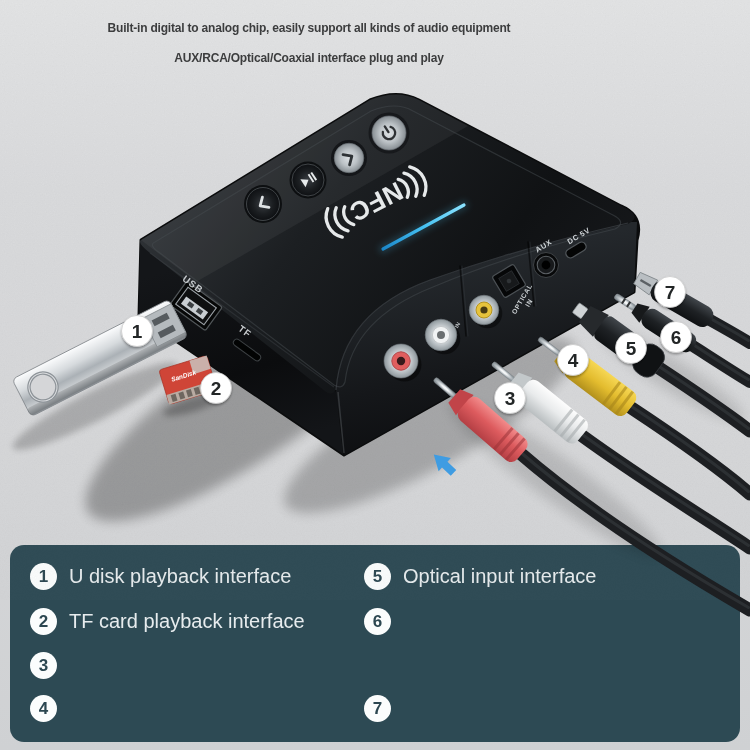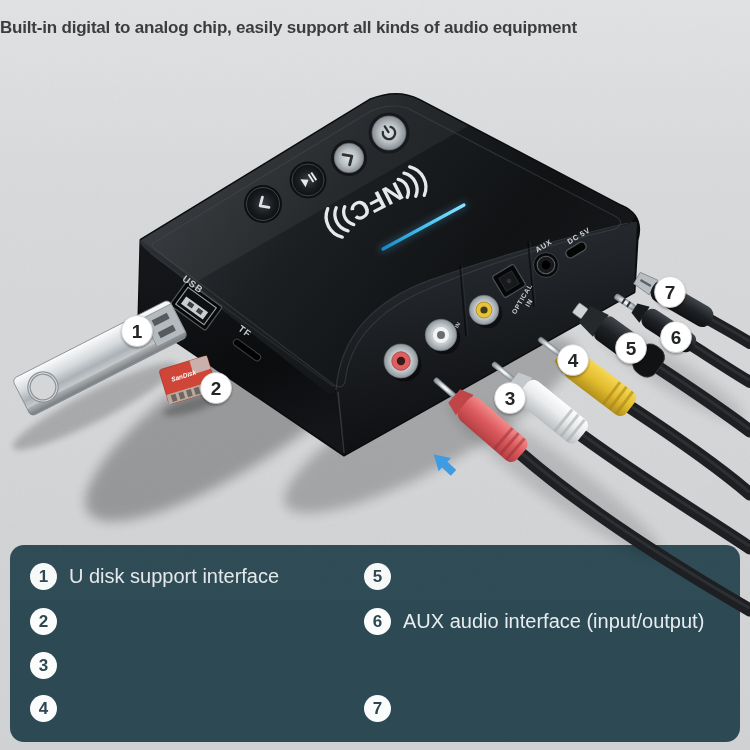--- a/index.html
+++ b/index.html
@@ -2,22 +2,22 @@
 <html><head>
 <meta charset="utf-8">
 <style>
   html,body{margin:0;padding:0;}
   body{
     width:750px;height:750px;position:relative;overflow:hidden;
     background:linear-gradient(180deg,#e3e4e5 0%,#dadbdd 25%,#d6d7d9 60%,#cfd1d3 100%);
     font-family:"Liberation Sans","DejaVu Sans",sans-serif;
   }
   .heading{
-    position:absolute;top:13px;left:0;width:618px;
-    font-size:17px;line-height:30px;font-weight:600;color:#3a3b3c;letter-spacing:-0.2px;
+    position:absolute;top:13px;left:0;width:618px;text-align:center;
+    font-size:12px;line-height:30px;font-weight:600;color:#3a3b3c;letter-spacing:-0.2px;
   }
   #scene{position:absolute;left:0;top:0;width:750px;height:750px;}
   .legend{
     position:absolute;left:10px;top:545px;width:730px;height:197px;
     background:#2d4a54;border-radius:14px;
   }
   .li{position:absolute;display:flex;align-items:center;gap:12px;
       color:#e7ecee;font-size:20px;white-space:nowrap;}
   .ln{width:27px;height:27px;border-radius:50%;background:#fbfdfd;color:#2c4751;
       font-size:17px;font-weight:bold;display:flex;align-items:center;justify-content:center;
@@ -25,42 +25,44 @@
   .p1{left:20px;top:18px;}  .p2{left:20px;top:63px;}
   .p3{left:20px;top:107px;} .p4{left:20px;top:150px;}
   .p5{left:354px;top:18px;} .p6{left:354px;top:63px;}
   .p7{left:354px;top:150px;}
 </style>
 </head>
 <body>
 
 <div class="heading">
   <div>Built-in digital to analog chip, easily support all kinds of audio equipment</div>
+  <div>AUX/RCA/Optical/Coaxial interface plug and play</div>
 </div>
 
 <div class="legend">
   <div class="li p1">
       <span class="ln">1</span>
-      <span>U disk support interface</span>
+      <span>U disk playback interface</span>
     </div>
   <div class="li p2">
       <span class="ln">2</span>
+      <span>TF card playback interface</span>
     </div>
   <div class="li p3">
       <span class="ln">3</span>
     </div>
   <div class="li p4">
       <span class="ln">4</span>
     </div>
   <div class="li p5">
       <span class="ln">5</span>
+      <span>Optical input interface</span>
     </div>
   <div class="li p6">
       <span class="ln">6</span>
-      <span>AUX audio interface (input/output)</span>
     </div>
   <div class="li p7">
       <span class="ln">7</span>
     </div>
 </div>
 
 <svg id="scene" viewBox="0 0 750 750" xmlns="http://www.w3.org/2000/svg">
   <defs>
     <linearGradient id="gTop" gradientUnits="userSpaceOnUse" x1="190" y1="110" x2="560" y2="400">
       <stop offset="0" stop-color="#33373b"></stop>

